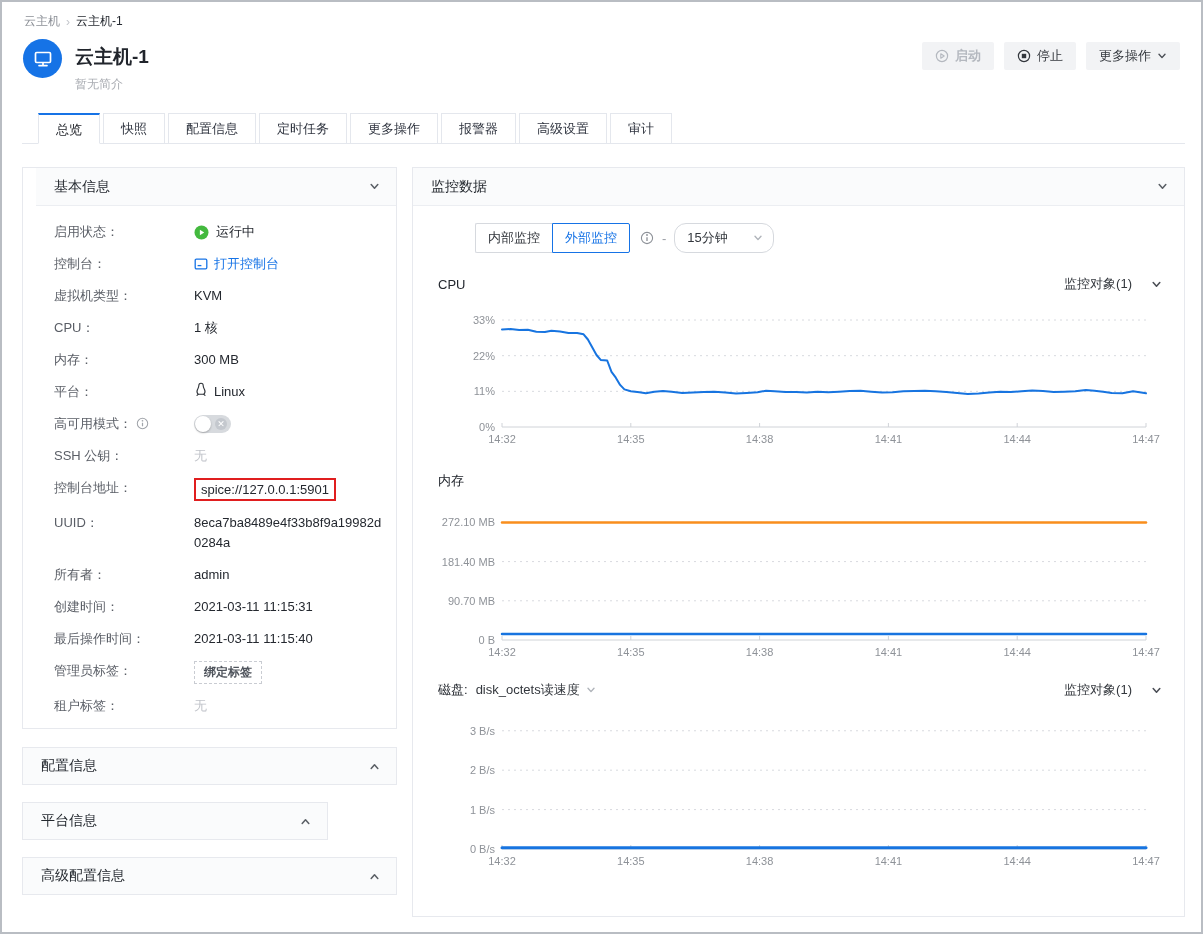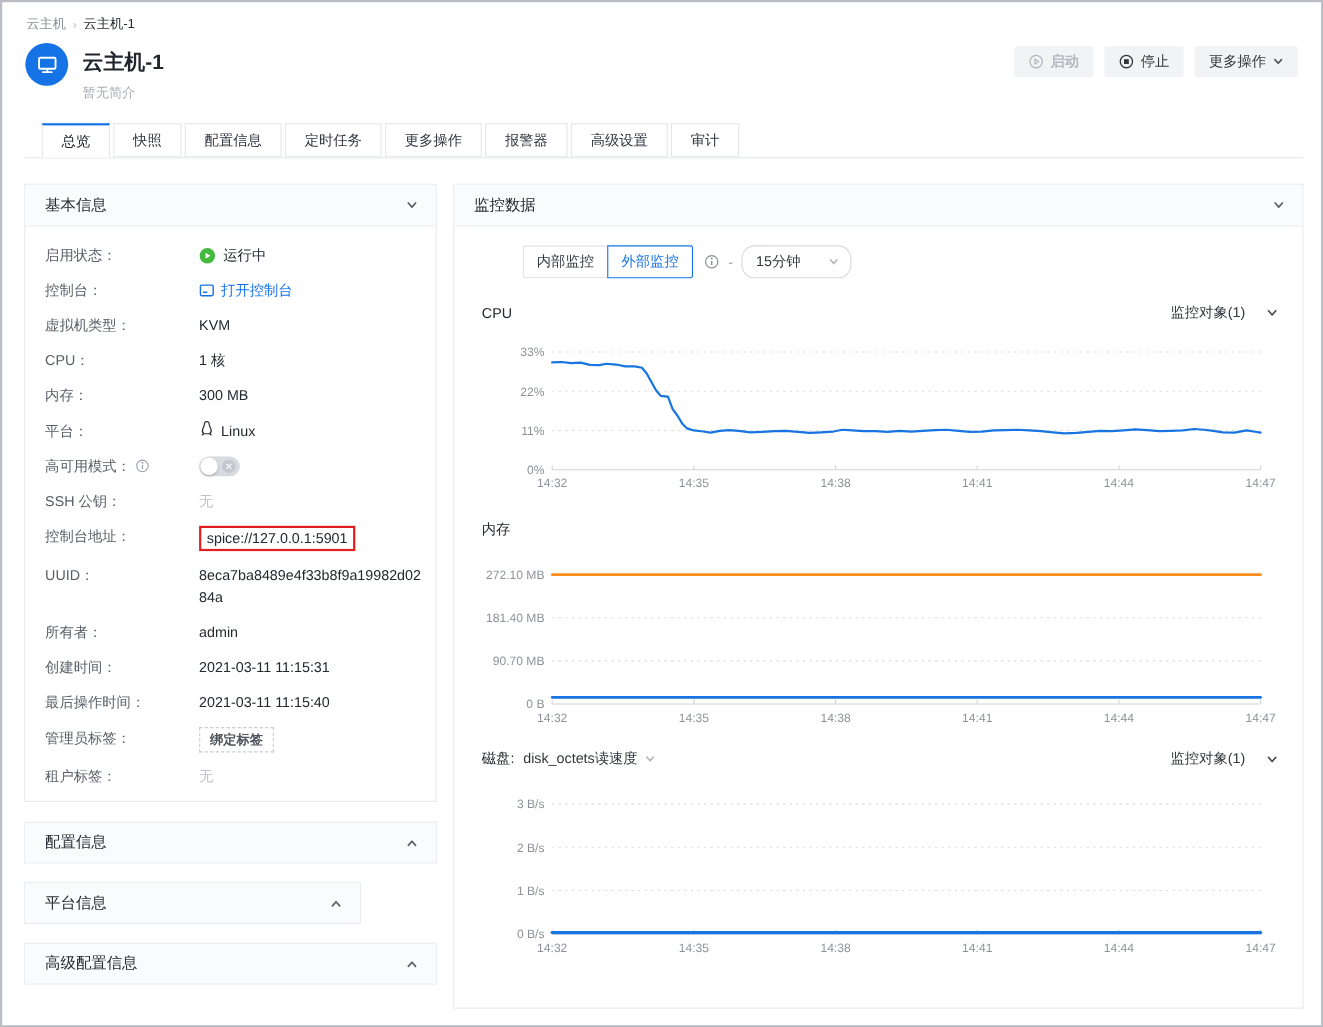--- a/index.html
+++ b/index.html
@@ -20,21 +20,21 @@
 
   
   .avatar { position:absolute; left:21px; top:37px; width:39px; height:39px; border-radius:50%; background:#1673e6; display:flex; align-items:center; justify-content:center;}
   .page-title { position:absolute; left:73px; top:42px; font-size:19px; font-weight:700; color:#21252c;}
   .page-subtitle { position:absolute; left:73px; top:74px; font-size:12px; color:#a9acb2;}
   .actions { position:absolute; right:21px; top:40px; display:flex; gap:10px;}
   .btn { height:28px; padding:0 13px; background:#f2f3f5; border:none; border-radius:2px; font-size:13px; display:flex; align-items:center; gap:6px; cursor:pointer; color:#33373d; font-family:inherit;}
   .btn.disabled { color:#b4b8bf; cursor:default;font-weight:bold;}
 
   
-  .tabs { position:absolute; left:20px; top:110px; width:1163px; display:flex; border-bottom:1px solid #e4e7ed; height:32px; align-items:flex-start;padding-left:16px;}
+  .tabs { position:absolute; left:20px; top:110px; width:1163px; display:flex; border-bottom:1px solid #e4e7ed; height:32px; align-items:center;padding-left:16px;}
   .tab { background:#fff; border:1px solid #e4e7ed; border-bottom:none; margin-right:3px; height:31px; line-height:29px; padding:0 17px; font-size:13px; color:#303540; cursor:pointer; position:relative; margin-bottom:-1px; border-bottom:1px solid #e4e7ed;}
   .tab.active { border-top:2px solid #1673e6; border-bottom:1px solid #fff; color:#23262c; }
 
   
   .panel { position:absolute; background:#fff; border:1px solid #e7e9ee; }
   .panel-header { height:38px; background:#fafbfc; border-bottom:1px solid #eceef2; display:flex; align-items:center; justify-content:space-between; padding:0 16px 0 18px; cursor:pointer;}
   .panel-title { font-size:14px; color:#24292f; font-weight:500;}
   .panel.collapsed { height:38px; }
   .panel.collapsed .panel-header { border-bottom:none; height:36px;}
 
@@ -115,21 +115,21 @@
     <div class="tab active">总览</div>
     <div class="tab">快照</div>
     <div class="tab">配置信息</div>
     <div class="tab">定时任务</div>
     <div class="tab">更多操作</div>
     <div class="tab">报警器</div>
     <div class="tab">高级设置</div>
     <div class="tab">审计</div>
   </div>
 
-<div class="panel" style="left:20px; top:165px; width:375px;">
+<div class="panel" style="left:20px; top:165px; width:375px;padding-left:13px;">
   <div class="panel-header">
     <span class="panel-title">基本信息</span>
     <svg class="chev" width="11" height="11" viewBox="0 0 10 10">
       <path d="M2 3.2 L5 6.6 L8 3.2" fill="none" stroke="#5b6066" stroke-width="1.4" stroke-linecap="round" stroke-linejoin="round"></path>
     </svg>
   </div>
   <div class="rows" id="basic-rows">
       <div class="row">
         <div class="row-label">
           <span>启用状态：</span>

